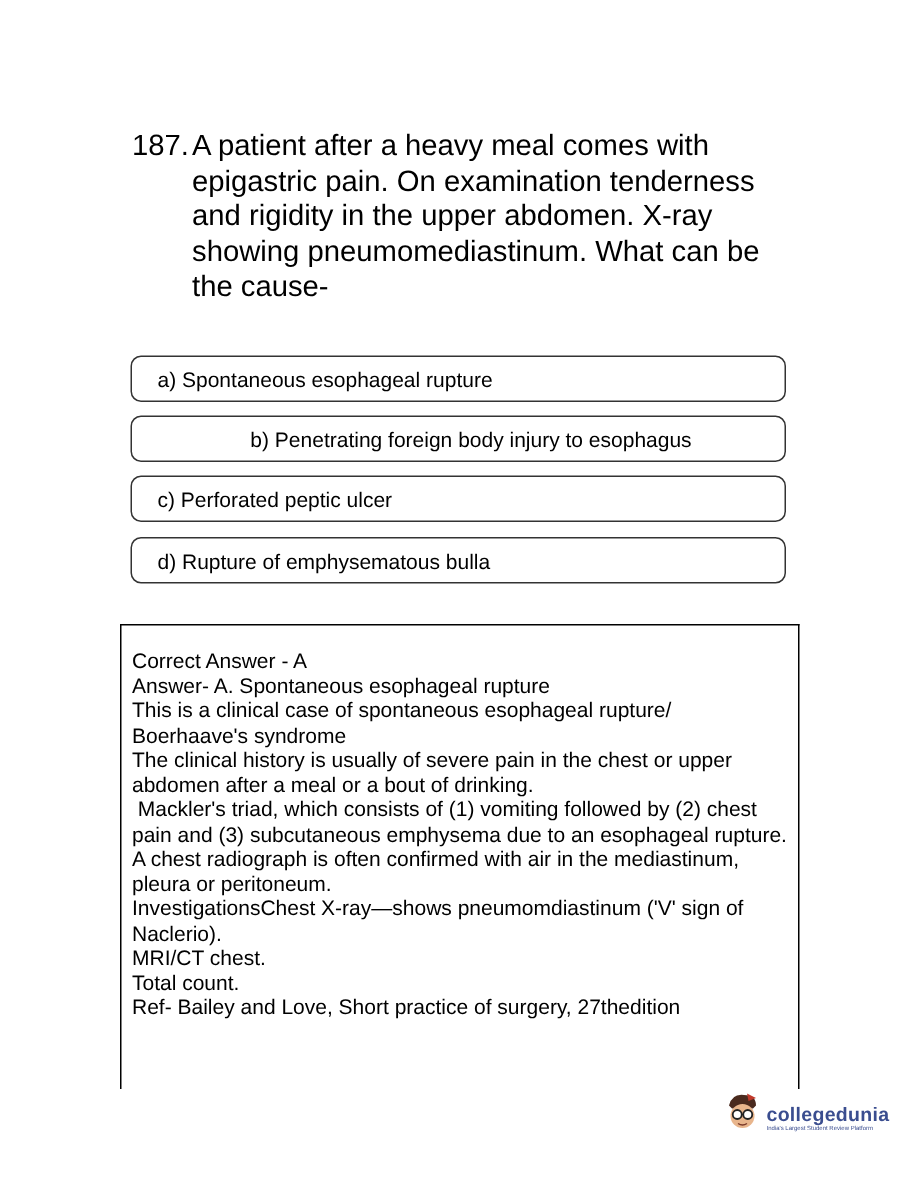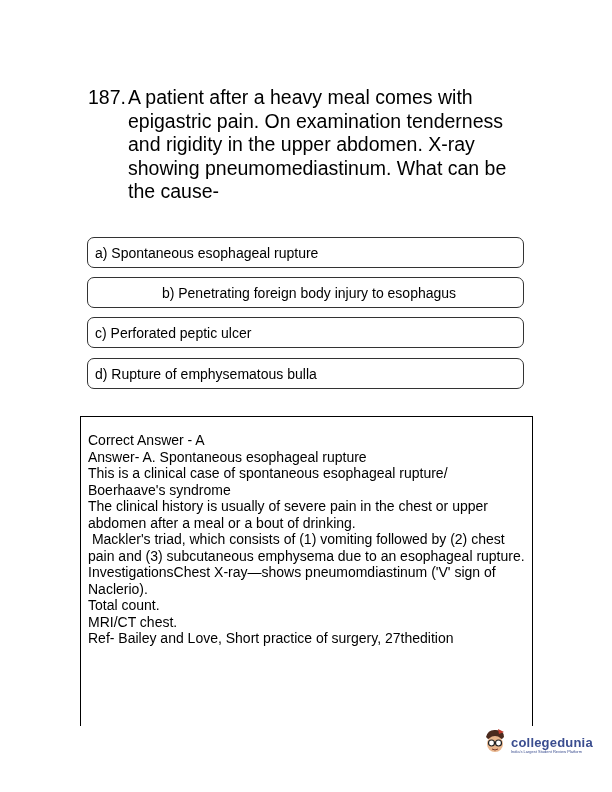--- a/index.html
+++ b/index.html
@@ -10,21 +10,21 @@
     .question {
       position: absolute; left: 88px; top: 86px; width: 440px;
       font-weight: normal; font-size: 19.5px; line-height: 23.5px;
       display: flex;
     }
     .qnum { width: 40px; flex: none; }
     .qtext { flex: 1; }
     .option {
       position: absolute; left: 87px; width: 437px; height: 31px;
       border: 1px solid #333; border-radius: 7px; box-sizing: border-box;
-      font-size: 14px; line-height: 30px; padding-left: 7px;
+      font-size: 14px; line-height: 30px; padding-left: 17px;
       background: #fff;
     }
     .answer-box {
       position: absolute; left: 80px; top: 416px; width: 453px; height: 310px;
       border-top: 1.5px solid #000; border-left: 1.5px solid #000; border-right: 1.5px solid #000;
       box-sizing: border-box;
     }
     .answer-content {
       position: absolute; left: 88px; top: 432px; width: 440px;
       font-size: 14px; line-height: 16.5px;
@@ -52,23 +52,24 @@
 <div class="option" style="top:317px;">c) Perforated peptic ulcer</div>
 <div class="option" style="top:358px;">d) Rupture of emphysematous bulla</div>
 
 <div class="answer-box"></div>
 <div class="answer-content">
   <p>Correct Answer - A</p>
   <p class="b">Answer- A. Spontaneous esophageal rupture</p>
   <p>This is a clinical case of spontaneous esophageal rupture/ Boerhaave's syndrome</p>
   <p>The clinical history is usually of severe pain in the chest or upper abdomen after a meal or a bout of drinking.</p>
   <p><span style="white-space:pre"> Mackler's </span><span class="b">triad</span><span>, which consists of (1) vomiting followed by (2) chest pain and (3) subcutaneous emphysema due to an esophageal rupture.</span></p>
+  <p>A chest radiograph is often confirmed with air in the mediastinum, pleura or peritoneum.</p>
   <p>InvestigationsChest X-ray—shows pneumomdiastinum ('V' sign of Naclerio).</p>
+  <p>MRI/CT chest.</p>
   <p>Total count.</p>
-  <p>MRI/CT chest.</p>
   <p class="b">Ref- Bailey and Love, Short practice of surgery, 27thedition</p>
 </div>
 
 <div class="logo">
   <div class="logo-mascot">
     <svg width="26" height="28" viewBox="0 0 26 28">
       <path d="M4 10 Q6 2 14 3 Q22 3 22 10 L20 12 L6 12 Z" fill="#4a2a1e"></path>
       <path d="M16 2 L22 5 L17 7 Z" fill="#c0392b"></path>
       <ellipse cx="13" cy="17" rx="8" ry="8" fill="#e8b58c"></ellipse>
       <circle cx="9.5" cy="16" r="3" fill="#fff" stroke="#222" stroke-width="1.2"></circle>

